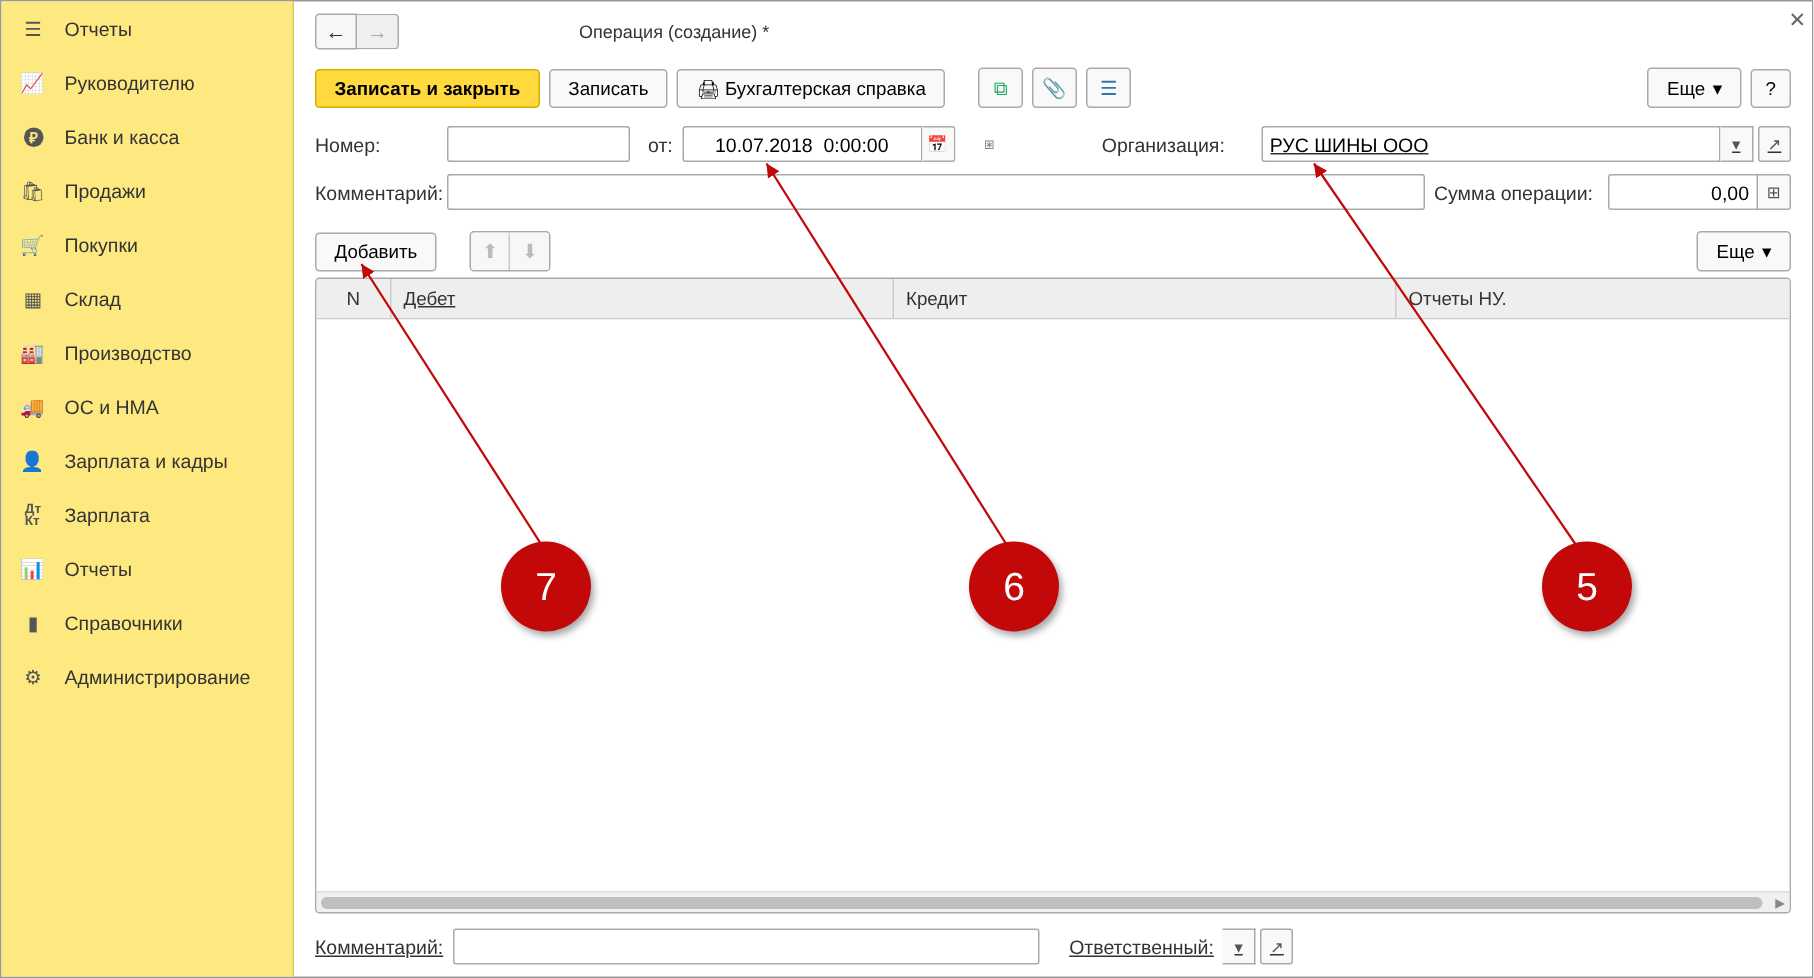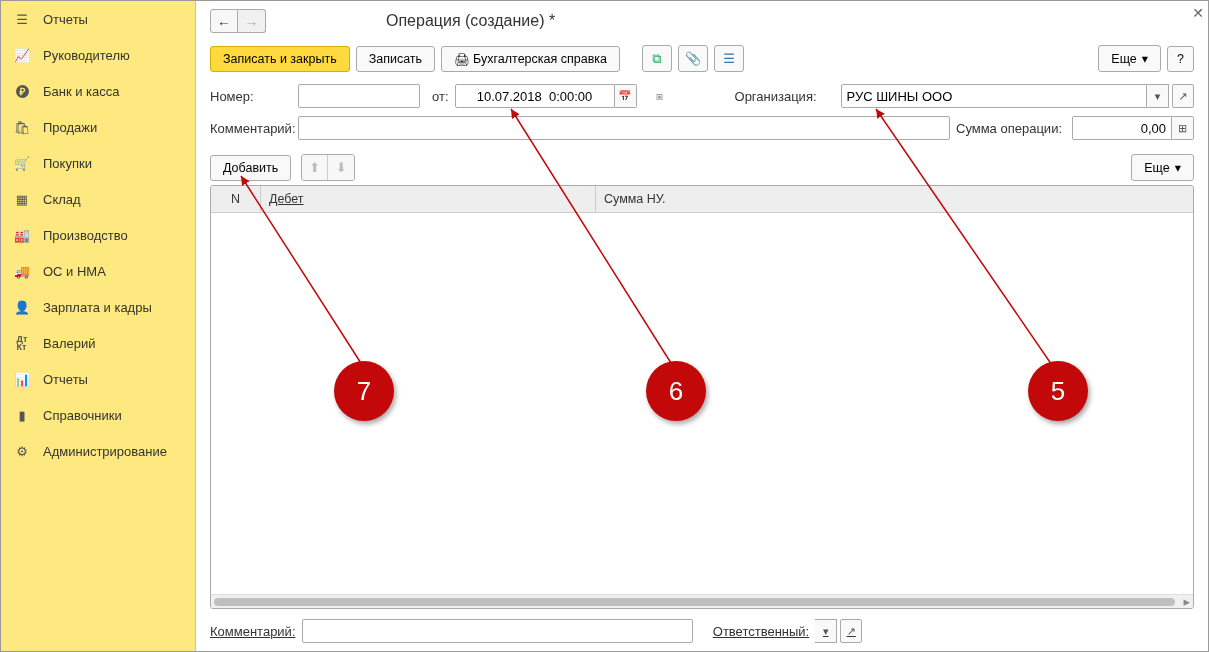--- a/index.html
+++ b/index.html
@@ -7,33 +7,33 @@
 .app { display: flex; width: 1209px; height: 652px; border: 1px solid #999; position: relative; }
 .sidebar { width: 195px; background: #fee980; border-right: 1px solid #d8c860; overflow-y: auto; }
 .sidebar-item { display: flex; align-items: center; padding: 9px 12px; cursor: pointer; }
 .side-icon { width: 18px; height: 18px; margin-right: 12px; display: flex; align-items: center; justify-content: center; color: #555; }
 .main { flex: 1; display: flex; flex-direction: column; position: relative; padding: 8px 14px; }
 .header-row { display: flex; align-items: center; margin-bottom: 12px; position: relative; }
 .nav-btns { display: flex; margin-right: 120px; }
 .nav-btn { width: 28px; height: 24px; border: 1px solid #aaa; background: #f7f7f7; display: flex; align-items: center; justify-content: center; font-size: 14px; }
 .nav-btn:first-child { border-radius: 3px 0 0 3px; }
 .nav-btn:last-child { border-radius: 0 3px 3px 0; border-left: none; background:#f0f0f0; color:#aaa; }
-.page-title { font-size: 16px; font-weight: 400; }
+.page-title { font-size: 12px; font-weight: 400; }
 .close-x { position: absolute; right: 0; top: 0; cursor: pointer; font-size: 14px; color: #666; padding: 4px; }
 .toolbar { display: flex; align-items: center; gap: 6px; margin-bottom: 12px; }
 .btn { border: 1px solid #aaa; border-radius: 3px; padding: 5px 12px; background: #f9f9f9; cursor: pointer; font-size: 12.5px; display: flex; align-items: center; gap: 5px; }
-.btn-primary { background: #ffd93d; border-color: #d6b000; font-weight: normal; }
+.btn-primary { background: #ffd93d; border-color: #d6b000; font-weight: bold; }
 .btn-icon { width: 14px; height: 14px; display: inline-flex; }
 .icon-btn { width: 30px; height: 27px; border: 1px solid #aaa; border-radius: 3px; background: #f9f9f9; display: flex; align-items: center; justify-content: center; cursor: pointer; }
 .spacer { flex: 1; }
 .form-row { display: flex; align-items: center; margin-bottom: 8px; gap: 6px; }
 .label { font-size: 13px; color: #333; }
 .input { border: 1px solid #aaa; border-radius: 2px; padding: 3px 5px; font-size: 13px; height: 24px; }
 .input-btn { width: 22px; height: 24px; border: 1px solid #aaa; border-radius: 2px; background: #f9f9f9; display: flex; align-items: center; justify-content: center; cursor: pointer; font-size: 11px; color: #555; }
-.table-toolbar { display: flex; align-items: center; gap: 10px; margin-bottom: 0; }
+.table-toolbar { display: flex; align-items: center; gap: 22px; margin-bottom: 0; }
 .arrow-grp { display:flex; border: 1px solid #aaa; border-radius: 3px; overflow:hidden; }
 .arrow-grp > div { width: 26px; height: 25px; display:flex; align-items:center; justify-content:center; background:#f7f7f7; color:#bbb; }
 .arrow-grp > div:first-child { border-right:1px solid #ccc; }
 .table-wrap { border: 1px solid #aaa; border-radius: 3px; flex: 1; display: flex; flex-direction: column; margin-top: 4px; overflow:hidden; }
 .thead { display: flex; background: #eee; border-bottom: 1px solid #ccc; }
 .th { padding: 6px 8px; border-right: 1px solid #ccc; font-size: 12.5px; }
 .th:last-child { border-right: none; }
 .tbody { flex: 1; background: #fff; position: relative; }
 .scroll-bar { height: 14px; background: #f0f0f0; display:flex; align-items:center; padding: 0 3px; border-top: 1px solid #ddd; }
 .scroll-track { flex:1; height:8px; background:#bfbfbf; border-radius:4px; margin-right:8px; }
@@ -82,21 +82,21 @@
     <div class="sidebar-item">
       <span class="side-icon">🚚</span>
       <span>ОС и НМА</span>
     </div>
     <div class="sidebar-item">
       <span class="side-icon">👤</span>
       <span>Зарплата и кадры</span>
     </div>
     <div class="sidebar-item">
       <span class="side-icon" style="font-size:9px; font-weight:bold; line-height:8px;">Дт<br>Кт</span>
-      <span>Валерий</span>
+      <span>Зарплата</span>
     </div>
     <div class="sidebar-item">
       <span class="side-icon">📊</span>
       <span>Отчеты</span>
     </div>
     <div class="sidebar-item">
       <span class="side-icon">▮</span>
       <span>Справочники</span>
     </div>
     <div class="sidebar-item">
@@ -153,21 +153,21 @@
       <div style="display:flex;">
         <input class="input" style="width: 160px; border-radius: 2px 0px 0px 2px; text-align: center;" value="10.07.2018  0:00:00">
         <div class="input-btn" style="border-left:none; border-radius:0 2px 2px 0;">
             <span>📅</span>
           </div>
       </div>
       <div class="input-btn" style="margin-left:6px; background:transparent; border:none;">
           <span style="color:#888;">⧆</span>
         </div>
       <span class="label" style="margin-left:58px; width:100px">Организация:</span>
-      <div style="display:flex; flex:1;">
+      <div style="display:flex; flex:1;text-decoration:underline;">
         <input class="input" style="flex: 1 1 0%; border-radius: 2px 0px 0px 2px;" value="РУС ШИНЫ ООО">
         <div class="input-btn" style="border-left:none; border-radius:0;">▾</div>
         <div class="input-btn" style="margin-left:3px;">↗</div>
       </div>
     </div>
 
     <div class="form-row">
       <span class="label" style="width:82px">Комментарий:</span>
       <input class="input" style="flex: 1 1 0%;" value="">
       <span class="label" style="width:110px">Сумма операции:</span>
@@ -195,21 +195,22 @@
       <button class="btn">
           <span>Еще</span> 
           <span>▾</span>
         </button>
     </div>
 
     <div class="table-wrap">
       <div class="thead">
         <div class="th" style="width:50px; text-align:center;">N</div>
         <div class="th" style="width:335px;text-decoration:underline;">Дебет</div>
-        <div class="th" style="flex:1;">Сумма НУ.</div>
+        <div class="th" style="width:335px;">Кредит</div>
+        <div class="th" style="flex:1;">Отчеты НУ.</div>
       </div>
       <div class="tbody"></div>
       <div class="scroll-bar">
         <div class="scroll-track"></div>
         <span style="color:#888;">▸</span>
       </div>
     </div>
 
     <div class="bottom-row">
       <span class="label" style="width:86px">Комментарий:</span>

